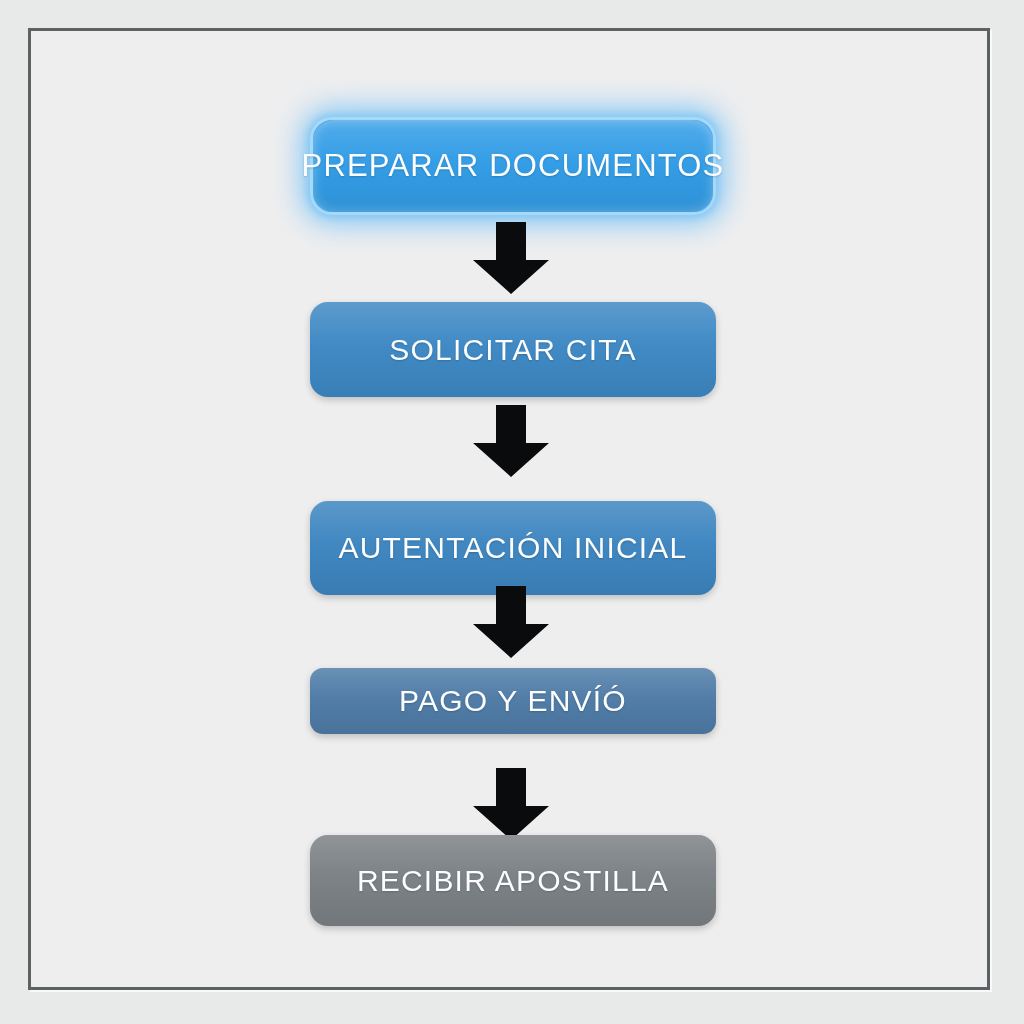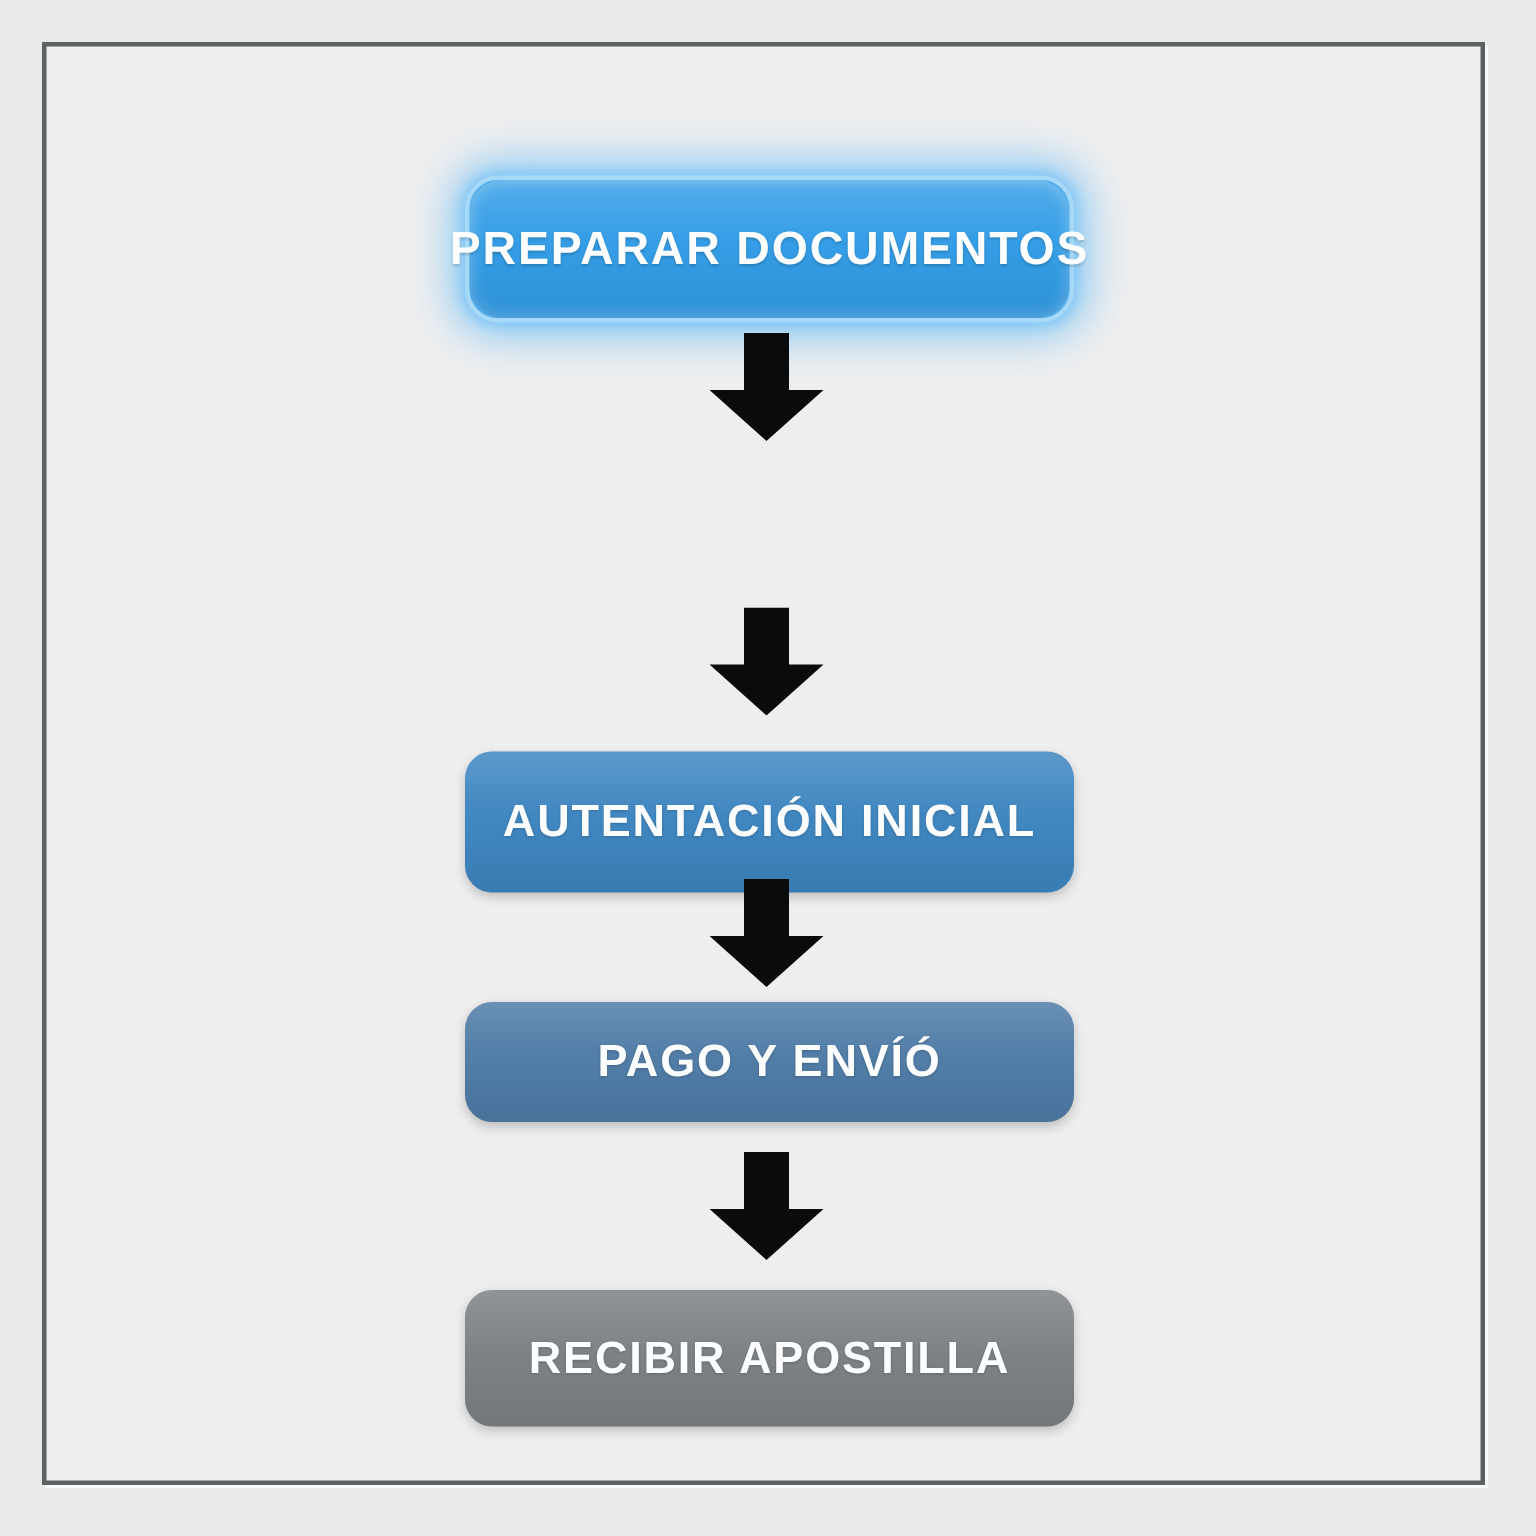--- a/index.html
+++ b/index.html
@@ -47,37 +47,36 @@
     position: absolute;
     inset: 0;
     border-radius: inherit;
     background: linear-gradient(180deg, rgba(255,255,255,0.16), rgba(255,255,255,0.02) 45%, rgba(0,0,0,0.07));
     pointer-events: none;
   }
   .step .step-label {
     position: relative;
     z-index: 1;
     white-space: nowrap;
-    font-weight: bold;
   }
   .step.s0 {
     top: 117px;
     height: 98px;
     border-radius: 22px;
     border: 3px solid var(--active-border, #a6d8f8);
     font-size: 31px;
     box-shadow:
       0 0 28px 9px var(--glow, #86c8f5),
       0 0 7px 2px var(--glow, #86c8f5),
       inset 0 0 12px rgba(255,255,255,0.35);
   }
   .step.s1 { top: 302px; height: 95px; }
   .step.s2 { top: 485px; height: 94px; }
-  .step.s3 { top: 668px; height: 80px; }
-  .step.s4 { top: 860px; height: 91px; }
+  .step.s3 { top: 668px; height: 66px; border-radius: 13px; }
+  .step.s4 { top: 835px; height: 91px; }
 
   .arrow {
     position: absolute;
     left: 473px;
     width: 76px;
     height: 72px;
     display: block;
   }
   .arrow path { fill: var(--arrow, #0a0b0d); }
   .a0 { top: 222px; }
@@ -92,20 +91,23 @@
   <div class="frame"></div>
 
   <div class="step s0" style="background-color: rgb(49, 156, 230);">
     <span class="step-label">PREPARAR DOCUMENTOS</span>
   </div>
 
   <svg class="arrow a0" viewBox="0 0 76 72" aria-hidden="true">
     <path d="M23 0 H53 V38 H76 L38 72 L0 38 H23 Z"></path>
   </svg>
 
+  <div class="step s1" style="background-color: rgb(61, 136, 196);">
+    <span class="step-label">SOLICITAR CITA</span>
+  </div>
 
   <svg class="arrow a1" viewBox="0 0 76 72" aria-hidden="true">
     <path d="M23 0 H53 V38 H76 L38 72 L0 38 H23 Z"></path>
   </svg>
 
   <div class="step s2" style="background-color: rgb(61, 133, 192); margin-top: 16px;">
     <span class="step-label">AUTENTACIÓN INICIAL</span>
   </div>
 
   <svg class="arrow a2" viewBox="0 0 76 72" aria-hidden="true">

